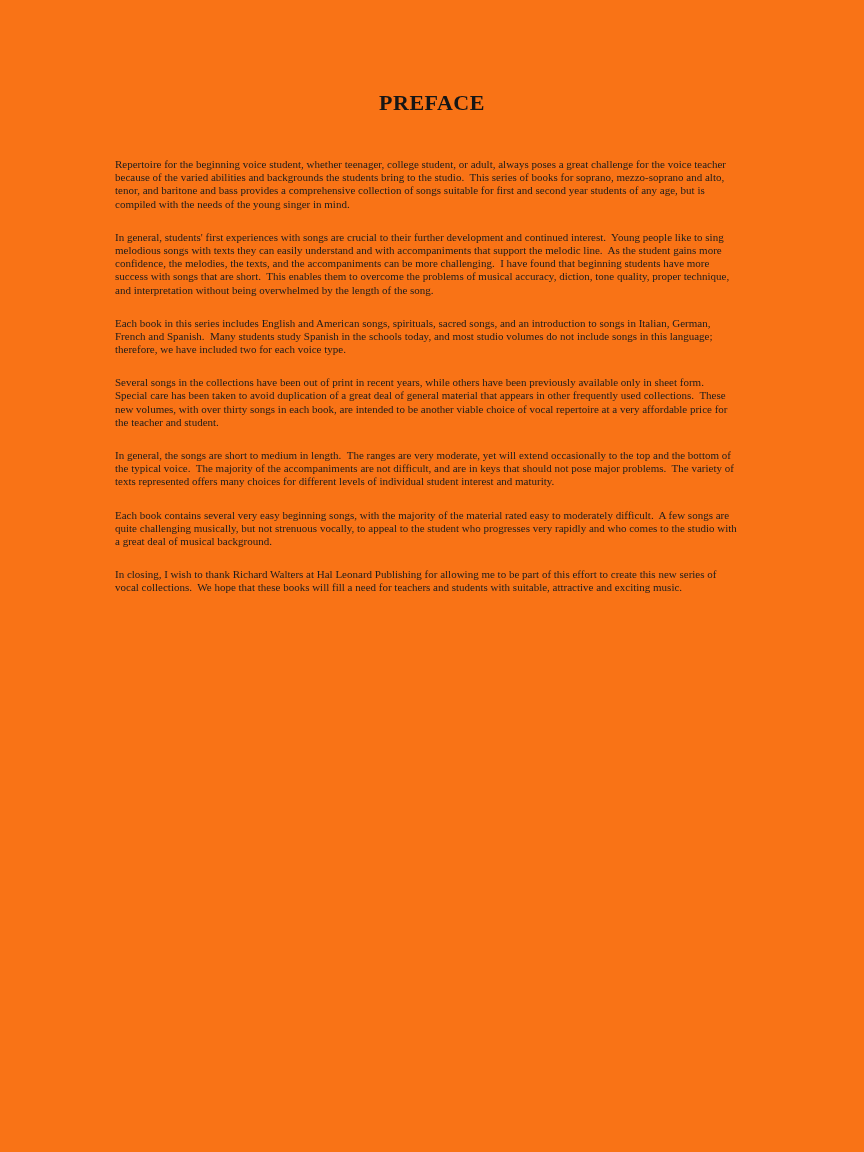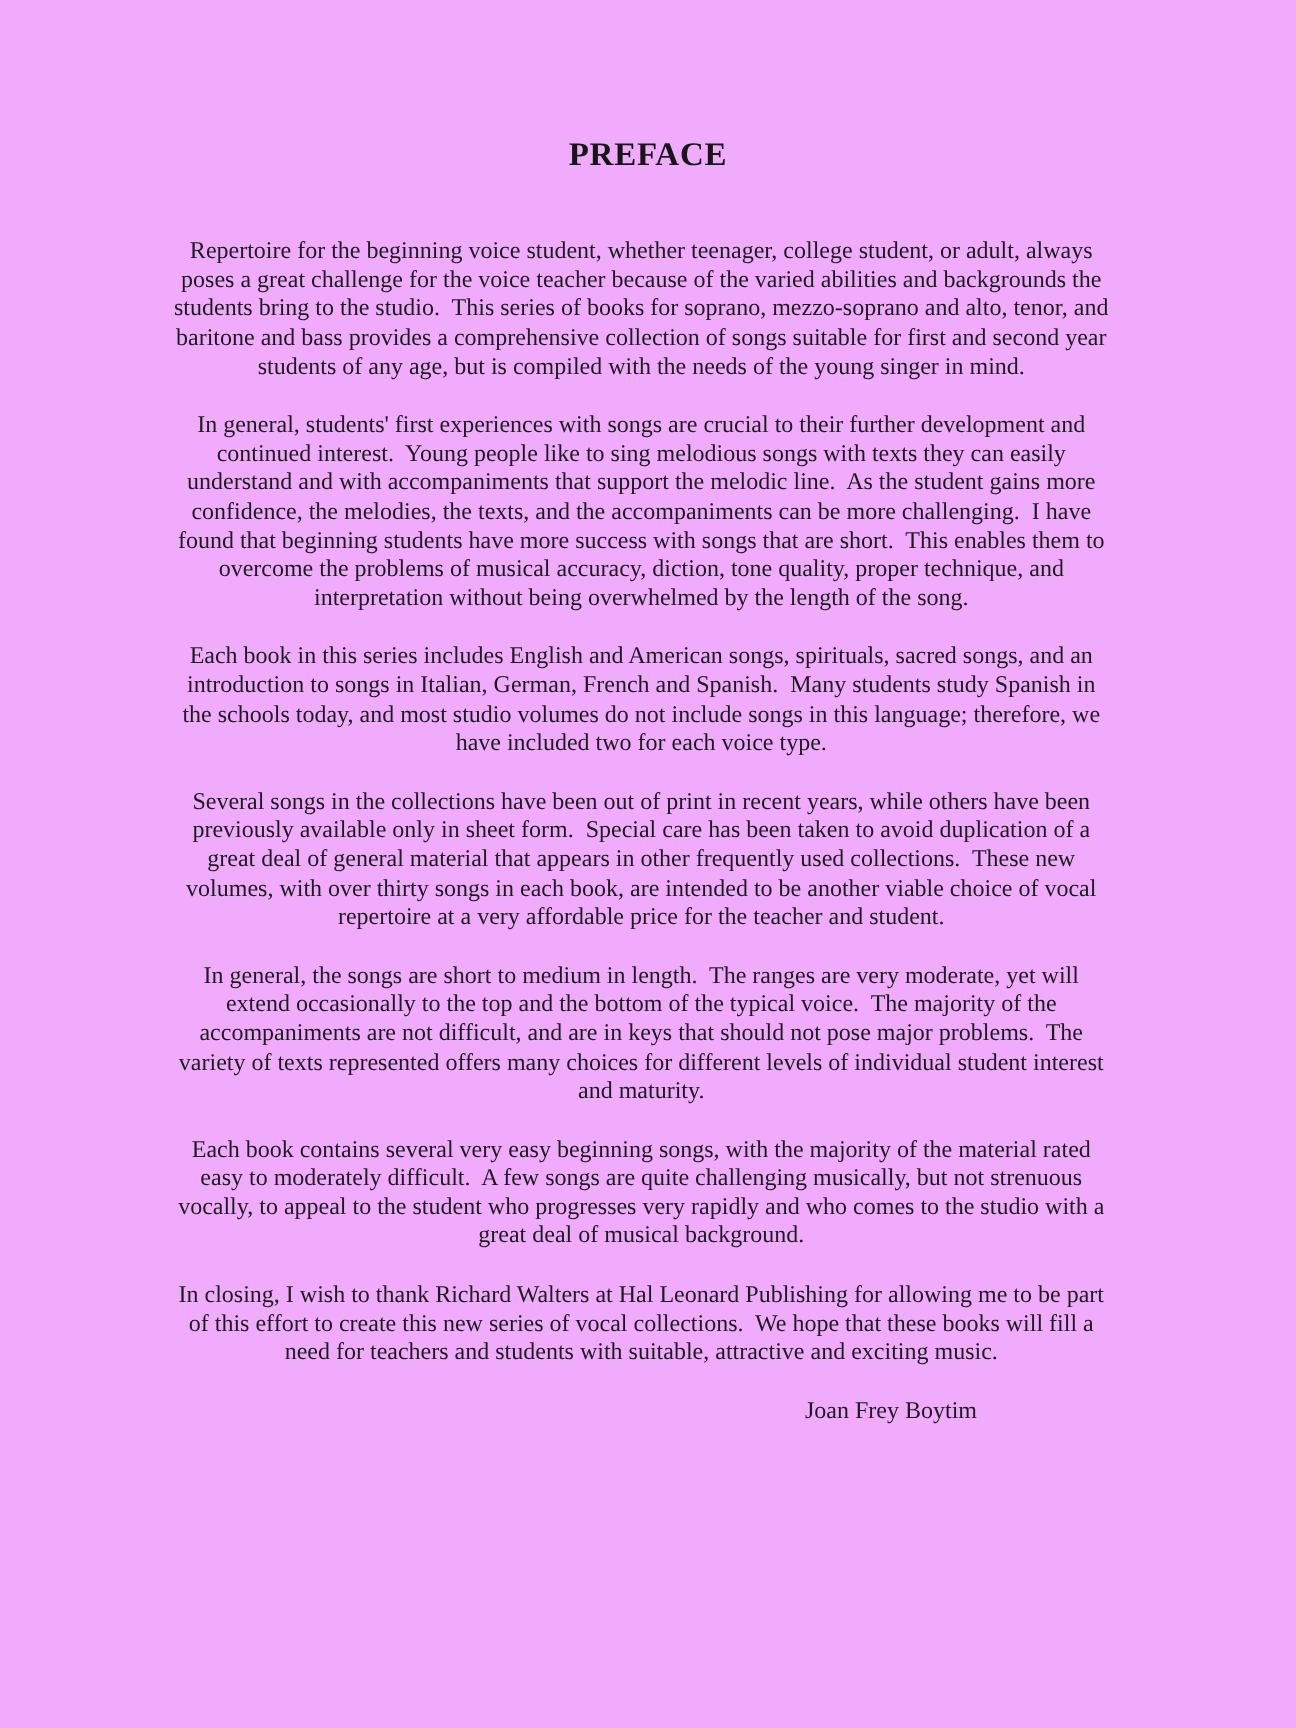--- a/index.html
+++ b/index.html
@@ -5,43 +5,43 @@
   html, body {
     margin: 0;
     padding: 0;
     background: #ffffff;
   }
   .page {
     position: relative;
     width: 864px;
     height: 1152px;
     margin: 0 auto;
-    background: #f0abfc;
+    background: #f97316;
     color: #1c1c1c;
     font-family: "Liberation Serif", "DejaVu Serif", serif;
     overflow: hidden;
   }
   .title {
     margin: 0;
     padding-top: 90px;
     text-align: center;
     font-size: 22px;
     font-weight: bold;
     letter-spacing: 0.5px;
     color: #161616;
   }
   .body-column {
     margin: 42px 0 0 115px;
     width: 625px;
   }
   .body-column p {
     margin: 0 0 20px 0;
-    font-size: 16px;
+    font-size: 11px;
     line-height: 1.2;
-    text-align: center;
+    text-align: left;
     white-space: pre-wrap;
     color: #1c1c1c;
   }
   .signature {
     margin: 10px 0 0 333px !important;
     font-size: 16.5px;
   }
 </style>
 </head>
 <body>
@@ -50,15 +50,14 @@
   <h1 class="title">PREFACE</h1>
 
   <div class="body-column">
     <p>Repertoire for the beginning voice student, whether teenager, college student, or adult, always poses a great challenge for the voice teacher because of the varied abilities and backgrounds the students bring to the studio.  This series of books for soprano, mezzo-soprano and alto, tenor, and baritone and bass provides a comprehensive collection of songs suitable for first and second year students of any age, but is compiled with the needs of the young singer in mind.</p>
     <p>In general, students' first experiences with songs are crucial to their further development and continued interest.  Young people like to sing melodious songs with texts they can easily understand and with accompaniments that support the melodic line.  As the student gains more confidence, the melodies, the texts, and the accompaniments can be more challenging.  I have found that beginning students have more success with songs that are short.  This enables them to overcome the problems of musical accuracy, diction, tone quality, proper technique, and interpretation without being overwhelmed by the length of the song.</p>
     <p>Each book in this series includes English and American songs, spirituals, sacred songs, and an introduction to songs in Italian, German, French and Spanish.  Many students study Spanish in the schools today, and most studio volumes do not include songs in this language; therefore, we have included two for each voice type.</p>
     <p>Several songs in the collections have been out of print in recent years, while others have been previously available only in sheet form.  Special care has been taken to avoid duplication of a great deal of general material that appears in other frequently used collections.  These new volumes, with over thirty songs in each book, are intended to be another viable choice of vocal repertoire at a very affordable price for the teacher and student.</p>
     <p>In general, the songs are short to medium in length.  The ranges are very moderate, yet will extend occasionally to the top and the bottom of the typical voice.  The majority of the accompaniments are not difficult, and are in keys that should not pose major problems.  The variety of texts represented offers many choices for different levels of individual student interest and maturity.</p>
     <p>Each book contains several very easy beginning songs, with the majority of the material rated easy to moderately difficult.  A few songs are quite challenging musically, but not strenuous vocally, to appeal to the student who progresses very rapidly and who comes to the studio with a great deal of musical background.</p>
     <p>In closing, I wish to thank Richard Walters at Hal Leonard Publishing for allowing me to be part of this effort to create this new series of vocal collections.  We hope that these books will fill a need for teachers and students with suitable, attractive and exciting music.</p>
-    <p class="signature">Joan Frey Boytim</p>
   </div>
 </div>
 
 </body></html>

